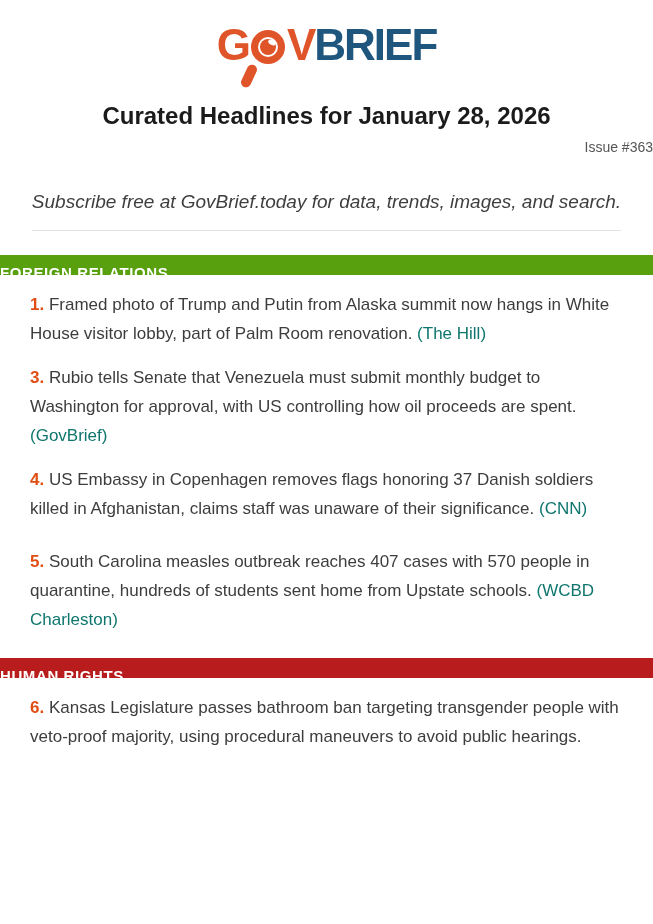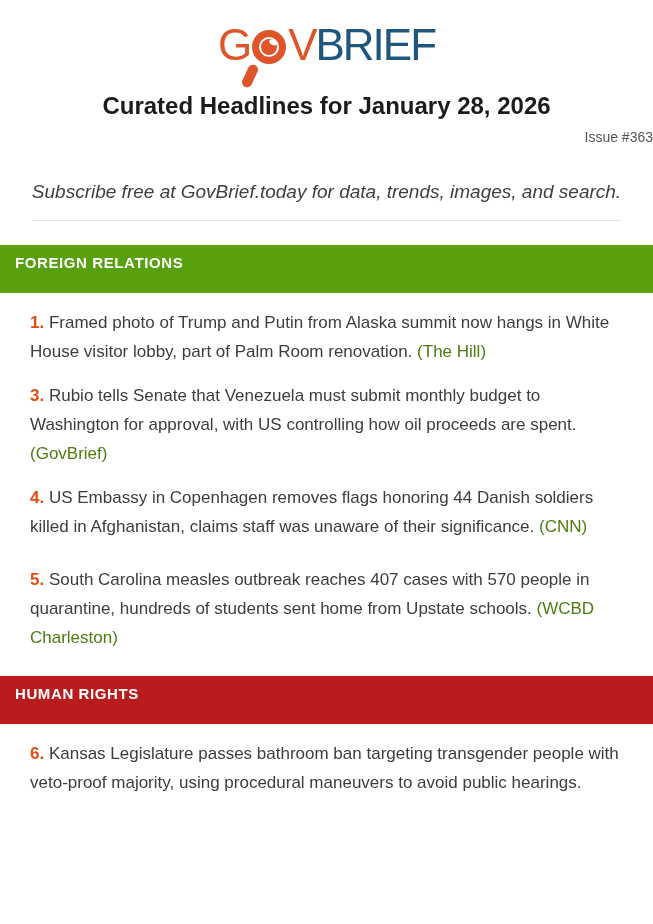--- a/index.html
+++ b/index.html
@@ -11,21 +11,21 @@
     font-family: "Liberation Sans", sans-serif;
     color: #3d3d3d;
   }
 
   
   .masthead { text-align: center; padding-top: 24px; }
 
   .logo {
     display: inline-block;
     text-align: right;
-    font-weight: 400;
+    font-weight: 700;
     font-size: 44px;
     letter-spacing: -2px;
     line-height: 42px;
     user-select: none;
   }
   .logo-row1 { white-space: nowrap; }
   .logo-orange { color: #df5429; }
   .logo-navy   { color: #1f567d; }
   .logo-row2 { margin-top: -2px; }
 
@@ -58,21 +58,21 @@
   .mag .handle {
     position: absolute;
     left: -7px; bottom: -24px;
     width: 10px; height: 24px;
     background: #df5429;
     border-radius: 5px;
     transform: rotate(25deg);
   }
 
   .page-title {
-    margin-top: 26px;
+    margin-top: 36px;
     font-size: 24px;
     font-weight: 700;
     color: #1b1b1b;
   }
   .issue-number {
     margin-top: 9px;
     font-size: 14px;
     color: #555555;
     text-align: right;
   }
@@ -86,23 +86,22 @@
     border: none;
     border-top: 1px solid #e2e2e2;
     margin: 17px 32px 0 32px;
   }
 
   
   .section { margin-top: 24px; }
   .section:first-of-type { margin-top: 28px; }
 
   .section-bar {
-    height: 48px;
+    height: 20px;
     line-height: 36px;
-    padding-left: 15px;
     color: #ffffff;
     font-size: 15px;
     font-weight: 700;
     letter-spacing: 0.6px;
     text-transform: uppercase;
   }
   .bar-0 { background: #58a00e; }
   .bar-1 { background: #0a9a68; }
   .bar-2 { background: #b91c1c; }
 
@@ -110,21 +109,21 @@
   .headline {
     margin-top: 15px;
     font-size: 17px;
     line-height: 29px;
     color: #3d3d3d;
   }
   .headline .num {
     font-weight: 700;
     color: #e04e14;
   }
-  .headline .source { color: #4d7c0f; }
+  .headline .source { color: #0f766e; }
 </style>
 </head>
 <body>
 
 <div class="masthead">
   <div class="logo">
     <div class="logo-row1">
       <span class="logo-orange">G</span><span class="mag"><span class="lens"></span><span class="pupil"></span><span class="glint"></span><span class="handle"></span></span><span class="logo-orange">V</span><span class="logo-navy">BRIEF</span>
     </div>
   </div>
@@ -144,21 +143,21 @@
       <span>Framed photo of Trump and Putin from Alaska summit now hangs in White House visitor lobby, part of Palm Room renovation.</span>
       <span class="source">(The Hill)</span>
     </p>
     <p class="headline">
       <span class="num">3.</span>
       <span>Rubio tells Senate that Venezuela must submit monthly budget to Washington for approval, with US controlling how oil proceeds are spent.</span>
       <span class="source">(GovBrief)</span>
     </p>
     <p class="headline">
       <span class="num">4.</span>
-      <span>US Embassy in Copenhagen removes flags honoring 44 Danish soldiers killed in Afghanistan, claims staff was unaware of their significance.</span>
+      <span>US Embassy in Copenhagen removes flags honoring 37 Danish soldiers killed in Afghanistan, claims staff was unaware of their significance.</span>
       <span class="source">(CNN)</span>
     </p>
   </div>
 </div>
 
 <div class="section">
   <div class="headlines">
     <p class="headline">
       <span class="num">5.</span>
       <span>South Carolina measles outbreak reaches 407 cases with 570 people in quarantine, hundreds of students sent home from Upstate schools.</span>

